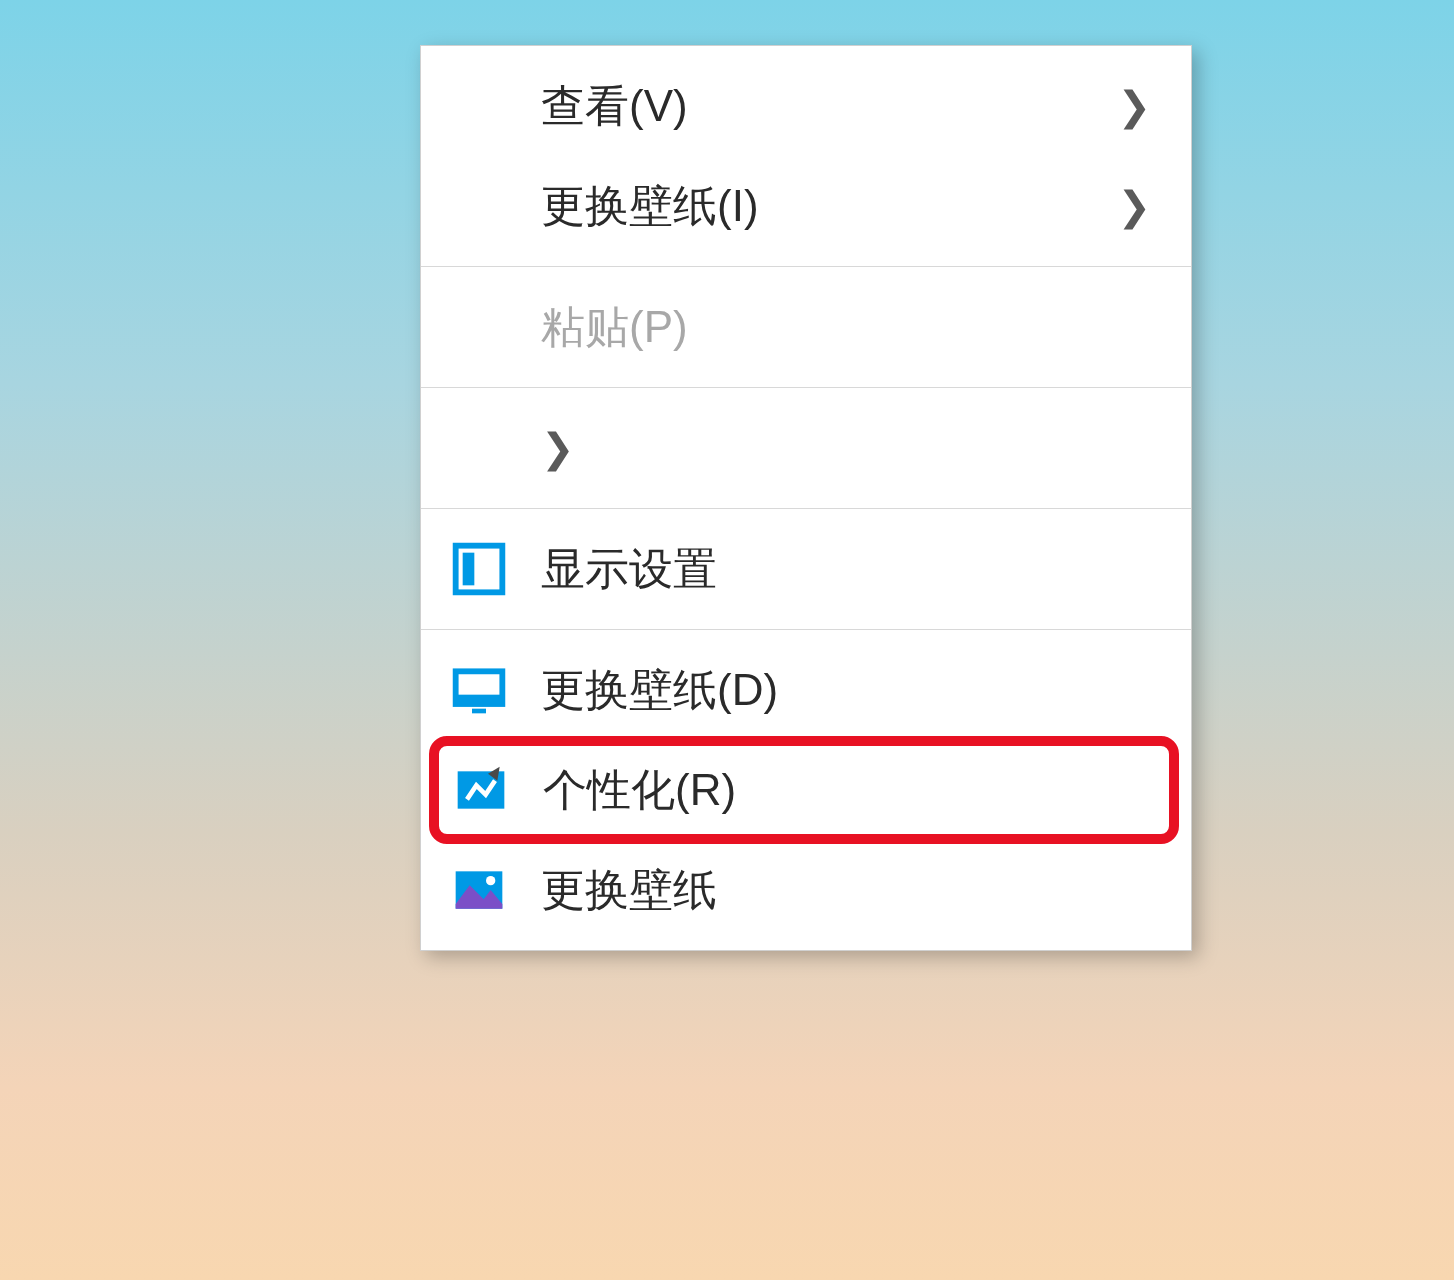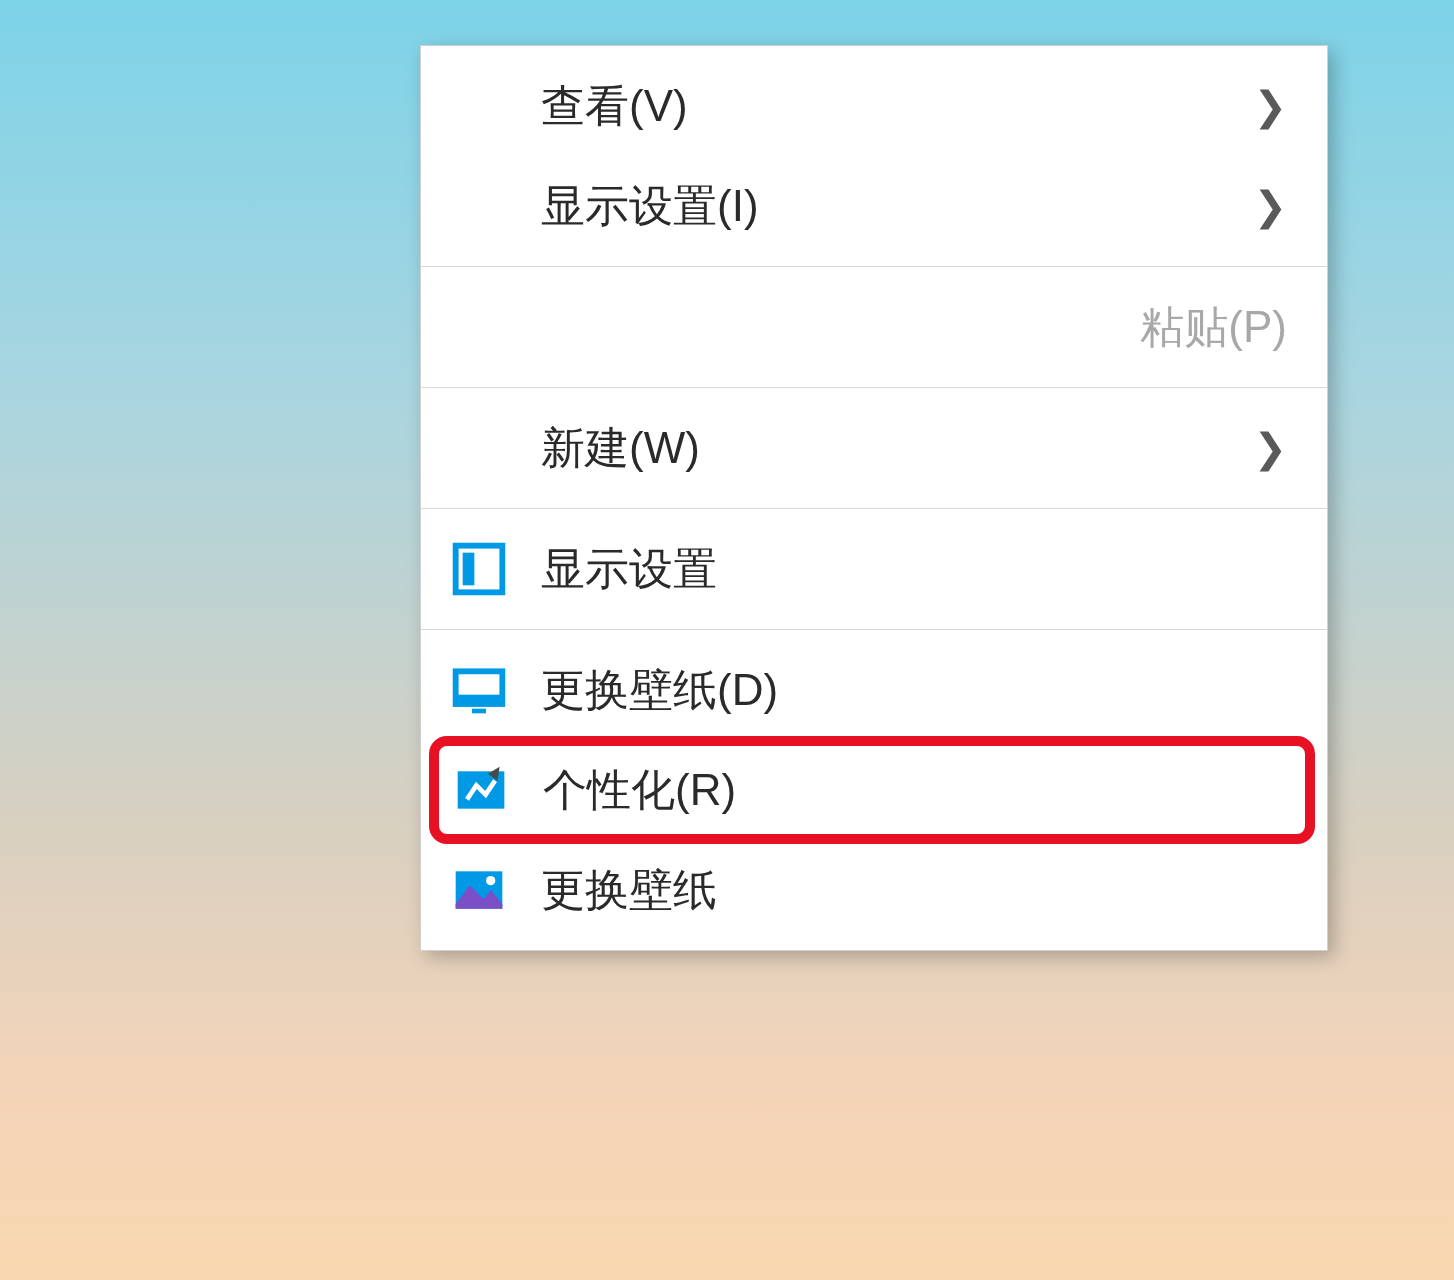--- a/index.html
+++ b/index.html
@@ -12,38 +12,37 @@
       height: 1280px;
       background: linear-gradient(to bottom, #7dd3e8 0%, #a8d5e0 30%, #d9d0c0 65%, #f4d4b8 85%, #f8d7b0 100%);
       font-family: "Microsoft YaHei", "Segoe UI", sans-serif;
       position: relative;
       overflow: hidden;
     }
     .context-menu {
       position: absolute;
       top: 45px;
       left: 420px;
-      width: 908px;
+      width: 772px;
       background: #ffffff;
       border: 1px solid #d0d0d0;
       box-shadow: 6px 6px 18px rgba(0,0,0,0.25);
       padding: 10px 0;
     }
     .menu-item {
       display: flex;
       align-items: center;
       height: 100px;
       padding: 0 40px 0 30px;
       font-size: 44px;
       color: #2a2a2a;
       position: relative;
     }
     .menu-item.disabled {
       color: #a8a8a8;
-      text-align: right;
     }
     .icon-slot {
       width: 90px;
       display: flex;
       align-items: center;
       justify-content: flex-start;
     }
     .menu-label {
       flex: 1;
     }
@@ -74,37 +73,36 @@
 <div class="context-menu">
 
   <div class="menu-item">
     <span class="icon-slot"></span>
     <span class="menu-label">查看(V)</span>
     <span class="submenu-arrow">❯</span>
   </div>
 
   <div class="menu-item">
     <span class="icon-slot"></span>
-    <span class="menu-label">显示设置(I)</span>
+    <span class="menu-label">更换壁纸(I)</span>
     <span class="submenu-arrow">❯</span>
   </div>
 
 
   <div class="separator"></div>
 
   <div class="menu-item disabled">
     <span class="icon-slot"></span>
     <span class="menu-label">粘贴(P)</span>
   </div>
 
   <div class="separator"></div>
 
   <div class="menu-item">
     <span class="icon-slot"></span>
-    <span class="menu-label">新建(W)</span>
     <span class="submenu-arrow">❯</span>
   </div>
 
   <div class="separator"></div>
 
   <div class="menu-item">
     <span class="icon-slot">
       <svg class="icon-svg" viewBox="0 0 24 24">
         <rect x="2" y="2" width="20" height="20" fill="none" stroke="#0099e5" stroke-width="2.5"></rect>
         <rect x="5" y="5" width="5" height="14" fill="#0099e5"></rect>

